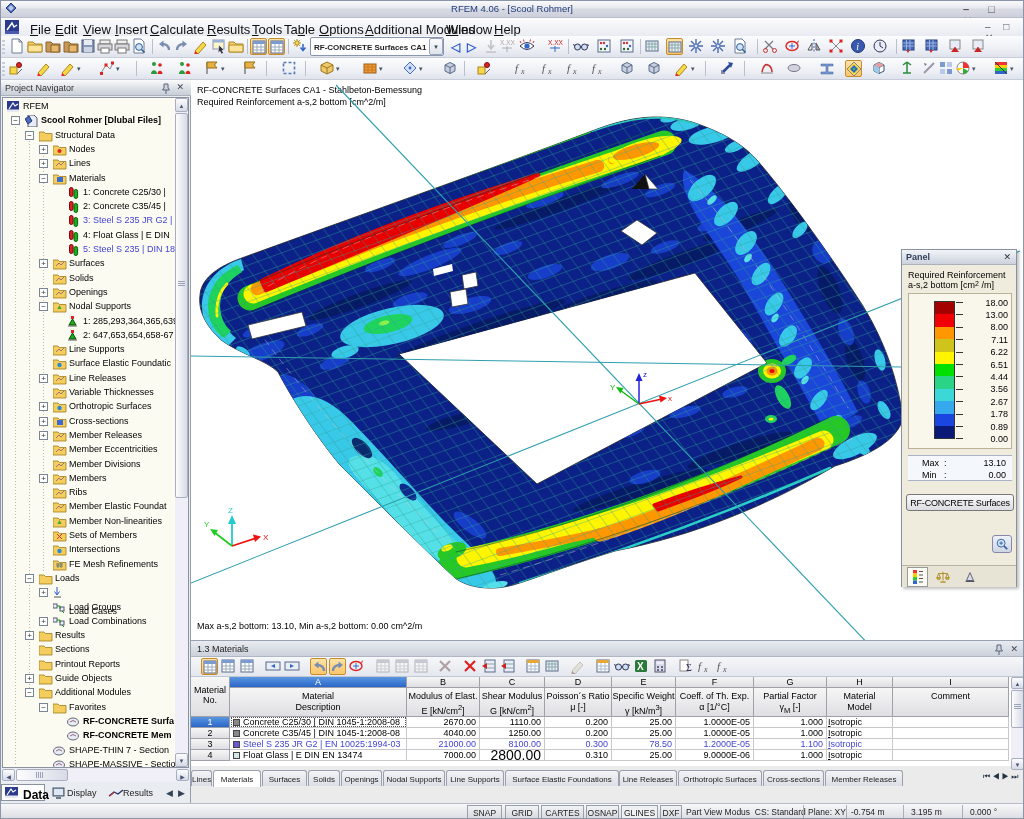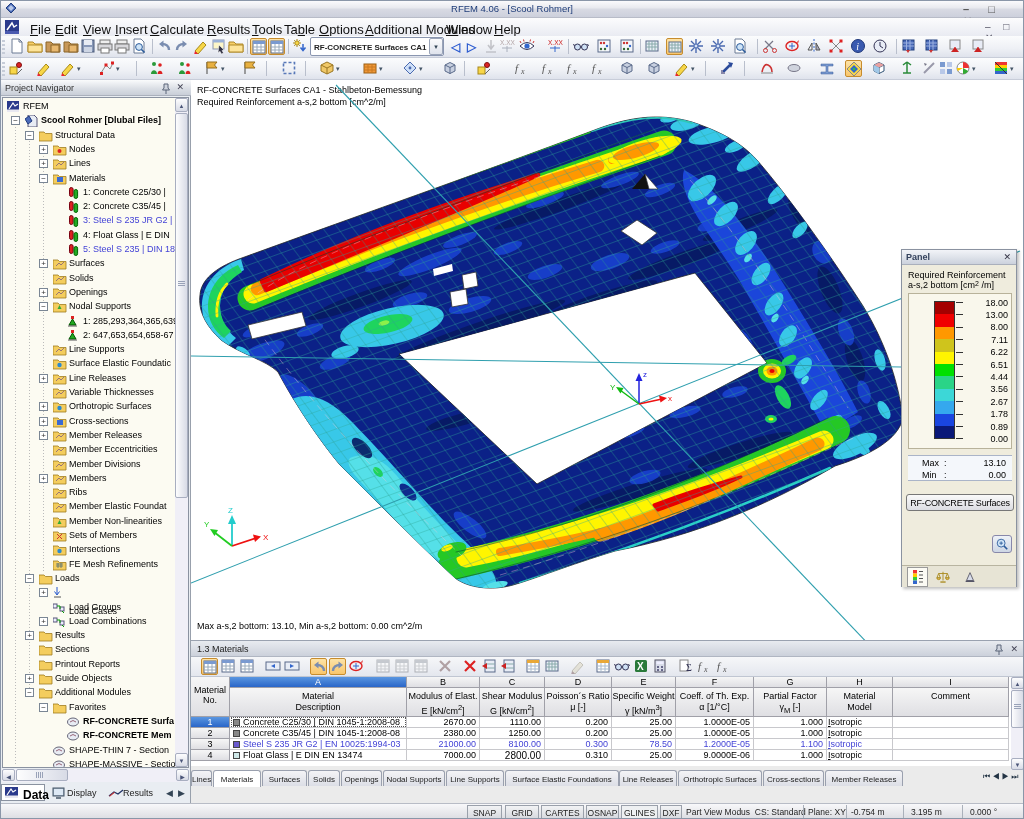--- a/index.html
+++ b/index.html
@@ -1262,42 +1262,42 @@
       <div class="dc" style="left:216px;top:40px;width:73px;height:11px;font-size:9px;line-height:11px;text-align:right;padding-right:3px;">2670.00</div>
       <div class="dc" style="left:289px;top:40px;width:65px;height:11px;font-size:9px;line-height:11px;text-align:right;padding-right:3px;">1110.00</div>
       <div class="dc" style="left:354px;top:40px;width:67px;height:11px;font-size:9px;line-height:11px;text-align:right;padding-right:3px;">0.200</div>
       <div class="dc" style="left:421px;top:40px;width:64px;height:11px;font-size:9px;line-height:11px;text-align:right;padding-right:3px;">25.00</div>
       <div class="dc" style="left:485px;top:40px;width:78px;height:11px;font-size:9px;line-height:11px;text-align:right;padding-right:3px;">1.0000E-05</div>
       <div class="dc" style="left:563px;top:40px;width:73px;height:11px;font-size:9px;line-height:11px;text-align:right;padding-right:3px;">1.000</div>
       <div class="dc" style="left:636px;top:40px;width:66px;height:11px;font-size:9px;line-height:11px;padding-left:1px;"><u>I</u>sotropic</div>
       <div class="dc" style="left:702px;top:40px;width:116px;height:11px;font-size:9px;line-height:11px;padding-left:1px;"></div>
       <div class="hc" style="left:0;top:51px;width:39px;height:11px;font-size:9px;line-height:11px;">2</div>
       <div class="dc" style="left:39px;top:51px;width:177px;height:11px;font-size:9px;line-height:11px;padding-left:1px;"><span style="display:inline-block;width:7px;height:7px;background:#888;border:1px solid #444;margin:0 3px 0 2px;vertical-align:-1px"></span>Concrete C35/45 | DIN 1045-1:2008-08</div>
-      <div class="dc" style="left:216px;top:51px;width:73px;height:11px;font-size:9px;line-height:11px;text-align:right;padding-right:3px;">2380.00</div>
+      <div class="dc" style="left:216px;top:51px;width:73px;height:11px;font-size:9px;line-height:11px;text-align:right;padding-right:3px;">4040.00</div>
       <div class="dc" style="left:289px;top:51px;width:65px;height:11px;font-size:9px;line-height:11px;text-align:right;padding-right:3px;">1250.00</div>
       <div class="dc" style="left:354px;top:51px;width:67px;height:11px;font-size:9px;line-height:11px;text-align:right;padding-right:3px;">0.200</div>
       <div class="dc" style="left:421px;top:51px;width:64px;height:11px;font-size:9px;line-height:11px;text-align:right;padding-right:3px;">25.00</div>
       <div class="dc" style="left:485px;top:51px;width:78px;height:11px;font-size:9px;line-height:11px;text-align:right;padding-right:3px;">1.0000E-05</div>
       <div class="dc" style="left:563px;top:51px;width:73px;height:11px;font-size:9px;line-height:11px;text-align:right;padding-right:3px;">1.000</div>
       <div class="dc" style="left:636px;top:51px;width:66px;height:11px;font-size:9px;line-height:11px;padding-left:1px;"><u>I</u>sotropic</div>
       <div class="dc" style="left:702px;top:51px;width:116px;height:11px;font-size:9px;line-height:11px;padding-left:1px;"></div>
       <div class="hc" style="left:0;top:62px;width:39px;height:11px;font-size:9px;line-height:11px;">3</div>
       <div class="dc" style="left:39px;top:62px;width:177px;height:11px;font-size:9px;line-height:11px;padding-left:1px;color:#4343d6;"><span style="display:inline-block;width:7px;height:7px;background:#6a5acd;border:1px solid #444;margin:0 3px 0 2px;vertical-align:-1px"></span>Steel S 235 JR G2 | EN 10025:1994-03</div>
       <div class="dc" style="left:216px;top:62px;width:73px;height:11px;font-size:9px;line-height:11px;text-align:right;padding-right:3px;color:#4343d6;">21000.00</div>
       <div class="dc" style="left:289px;top:62px;width:65px;height:11px;font-size:9px;line-height:11px;text-align:right;padding-right:3px;color:#4343d6;">8100.00</div>
       <div class="dc" style="left:354px;top:62px;width:67px;height:11px;font-size:9px;line-height:11px;text-align:right;padding-right:3px;color:#4343d6;">0.300</div>
       <div class="dc" style="left:421px;top:62px;width:64px;height:11px;font-size:9px;line-height:11px;text-align:right;padding-right:3px;color:#4343d6;">78.50</div>
       <div class="dc" style="left:485px;top:62px;width:78px;height:11px;font-size:9px;line-height:11px;text-align:right;padding-right:3px;color:#4343d6;">1.2000E-05</div>
       <div class="dc" style="left:563px;top:62px;width:73px;height:11px;font-size:9px;line-height:11px;text-align:right;padding-right:3px;color:#4343d6;">1.100</div>
       <div class="dc" style="left:636px;top:62px;width:66px;height:11px;font-size:9px;line-height:11px;padding-left:1px;color:#4343d6;"><u>I</u>sotropic</div>
       <div class="dc" style="left:702px;top:62px;width:116px;height:11px;font-size:9px;line-height:11px;padding-left:1px;color:#4343d6;"></div>
       <div class="hc" style="left:0;top:73px;width:39px;height:11px;font-size:9px;line-height:11px;">4</div>
       <div class="dc" style="left:39px;top:73px;width:177px;height:11px;font-size:9px;line-height:11px;padding-left:1px;"><span style="display:inline-block;width:7px;height:7px;background:#cfe8e8;border:1px solid #444;margin:0 3px 0 2px;vertical-align:-1px"></span>Float Glass | E DIN EN 13474</div>
       <div class="dc" style="left:216px;top:73px;width:73px;height:11px;font-size:9px;line-height:11px;text-align:right;padding-right:3px;">7000.00</div>
-      <div class="dc" style="left:289px;top:73px;width:65px;height:11px;font-size:10px;line-height:11px;text-align:right;padding-right:3px;">2800.00</div>
+      <div class="dc" style="left:289px;top:73px;width:65px;height:11px;font-size:14px;line-height:11px;text-align:right;padding-right:3px;">2800.00</div>
       <div class="dc" style="left:354px;top:73px;width:67px;height:11px;font-size:9px;line-height:11px;text-align:right;padding-right:3px;">0.310</div>
       <div class="dc" style="left:421px;top:73px;width:64px;height:11px;font-size:9px;line-height:11px;text-align:right;padding-right:3px;">25.00</div>
       <div class="dc" style="left:485px;top:73px;width:78px;height:11px;font-size:9px;line-height:11px;text-align:right;padding-right:3px;">9.0000E-06</div>
       <div class="dc" style="left:563px;top:73px;width:73px;height:11px;font-size:9px;line-height:11px;text-align:right;padding-right:3px;">1.000</div>
       <div class="dc" style="left:636px;top:73px;width:66px;height:11px;font-size:9px;line-height:11px;padding-left:1px;"><u>I</u>sotropic</div>
       <div class="dc" style="left:702px;top:73px;width:116px;height:11px;font-size:9px;line-height:11px;padding-left:1px;"></div>
       <div class="abs" style="left:40px;top:40px;width:175px;height:10px;border:1px dotted #555"></div>
     </div>
 <div class="abs sb" style="left:820px;top:37px;width:13px;height:93px">
       <div class="sbtn" style="left:0;top:0;width:13px;height:12px;font-size:6px;padding-top:3px">▲</div>

